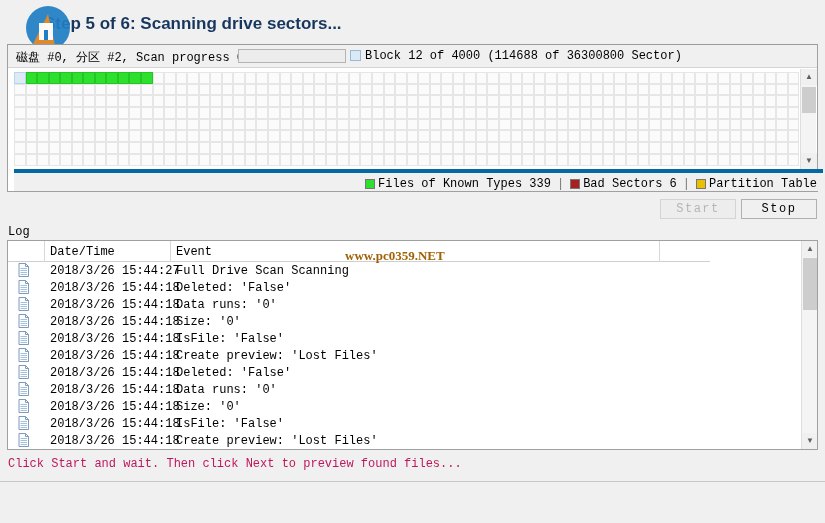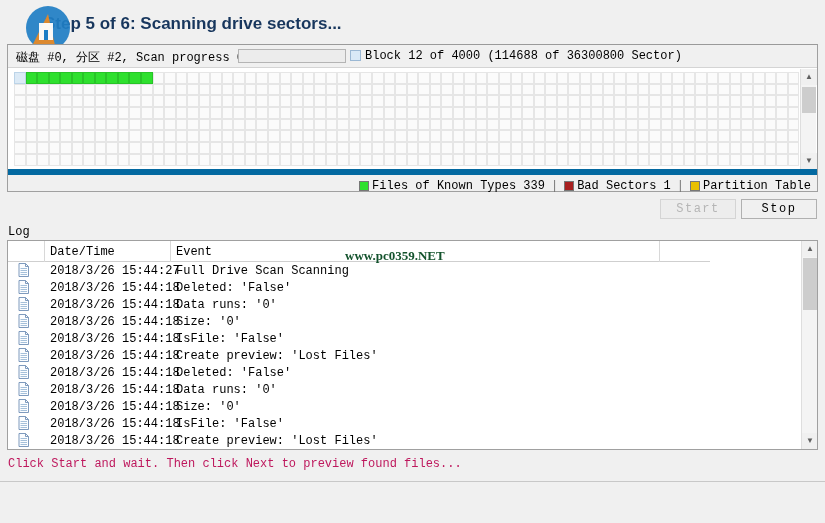--- a/index.html
+++ b/index.html
@@ -45,21 +45,21 @@
     font-family: "Liberation Serif", serif;
     font-size: 19px; font-weight: bold;
     color: #d96b14; opacity: .92;
     pointer-events: none; white-space: nowrap;
   }
   #watermark-url .cn { color: #3a8f3a; }
   #log-watermark {
     position: absolute; left: 345px; top: 248px;
     font-family: "Liberation Serif", serif;
     font-size: 13px; font-weight: bold;
-    color: #14532d; pointer-events: none; white-space: nowrap;
+    color: #a16207; pointer-events: none; white-space: nowrap;
   }
 
   
   #scan-panel {
     position: absolute; left: 7px; top: 44px;
     width: 811px; height: 148px;
     background: #ffffff;
     border: 1px solid #a0a0a0;
     border-top-color: #9a9a9a;
   }
@@ -125,22 +125,22 @@
   }
   #grid-sb-up { position: absolute; top: 0; left: 0; }
   #grid-sb-down { position: absolute; bottom: 0; left: 0; }
   #grid-sb-thumb {
     position: absolute; left: 1px; top: 18px;
     width: 14px; height: 26px; background: #cdcdcd;
   }
 
   
   #scan-legend-row {
-    position: absolute; left: 0; bottom: 0; width: 809px; height: 22px;
-    background: #f0f0f0; border-top: 6px solid #0369a1;
+    position: absolute; left: 6px; bottom: 0; width: 809px; height: 22px;
+    background: #f0f0f0; border-top: 4px solid #0369a1;
   }
   #scan-legend {
     position: absolute; right: 6px; top: 4px;
     display: flex; align-items: center; gap: 6px;
     font-family: "Liberation Mono", monospace;
     font-size: 12px; color: #000; white-space: nowrap;
   }
   .lg-sw { width: 10px; height: 10px; display: inline-block; border: 1px solid #777; }
   .lg-item { display: inline-flex; align-items: center; gap: 3px; }
   .lg-sep { color: #777; }
@@ -815,21 +815,21 @@
 
     <div id="scan-legend-row">
       <div id="scan-legend">
           <span class="lg-item">
             <span class="lg-sw" style="background: rgb(46, 224, 46);"></span>
             <span>Files of Known Types 339</span>
           </span>
           <span class="lg-sep">|</span>
           <span class="lg-item">
             <span class="lg-sw" style="background: rgb(168, 32, 32);"></span>
-            <span>Bad Sectors 1</span>
+            <span>Bad Sectors 6</span>
           </span>
           <span class="lg-sep">|</span>
           <span class="lg-item">
             <span class="lg-sw" style="background: rgb(232, 192, 0);"></span>
             <span>Partition Table</span>
           </span>
         </div>
     </div>
   </div>
 

